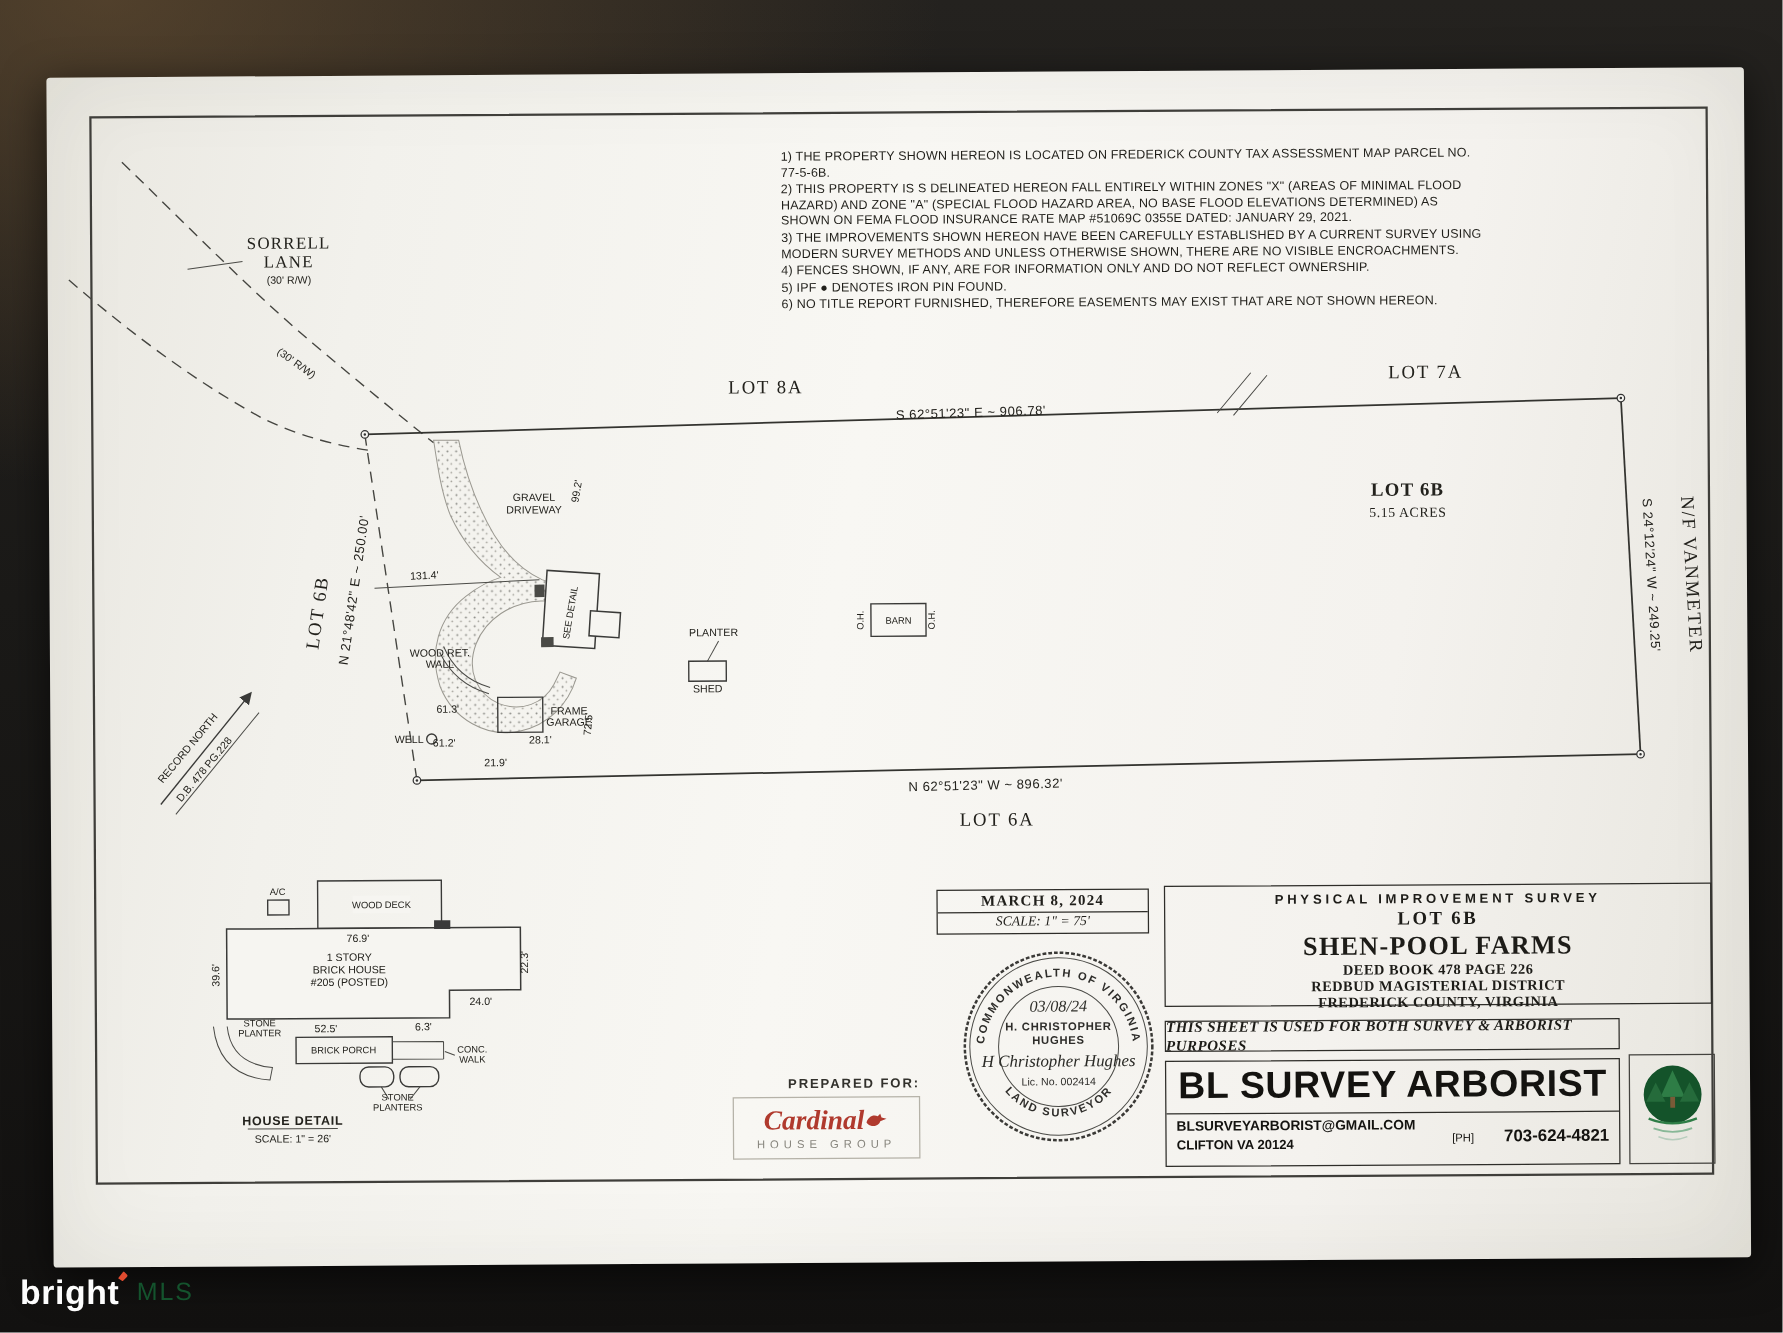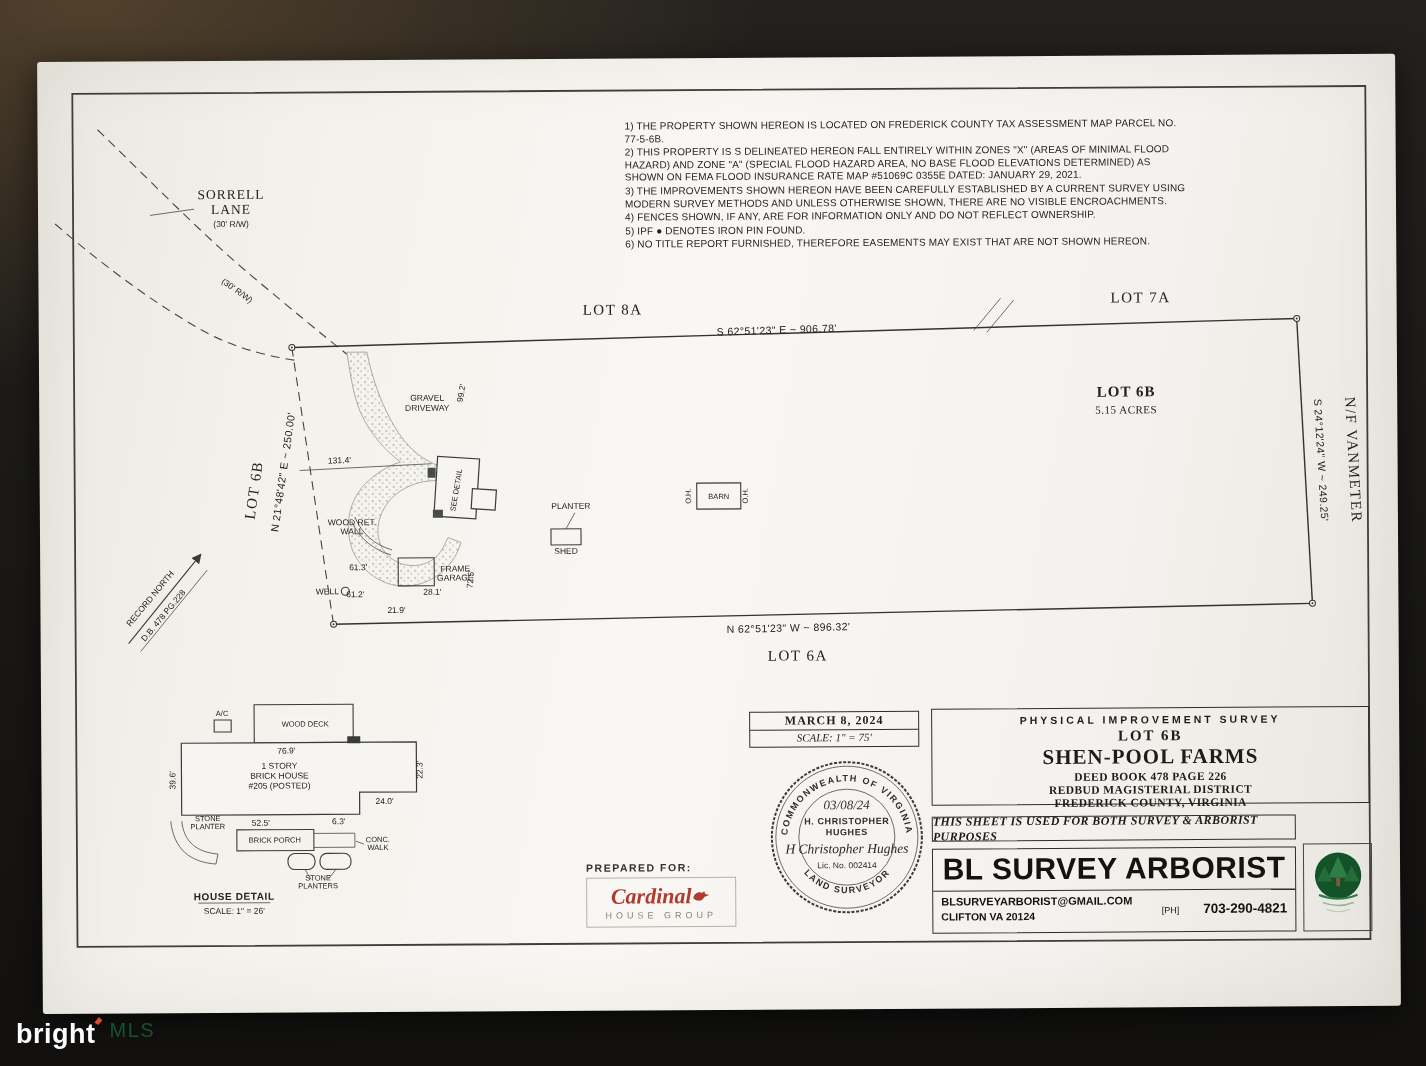--- a/index.html
+++ b/index.html
@@ -57,25 +57,25 @@
   .tb-sm{font:bold 11.5px "Liberation Serif",serif;letter-spacing:.4px;margin-top:1px}
   .sheetnote{left:930px;top:818px;width:364px;height:25px;border:1.6px solid #2e2d29;display:flex;align-items:center;justify-content:center;font:italic bold 12px "Liberation Serif",serif;letter-spacing:.4px;color:#1d1c18;box-sizing:border-box}
   .firmbox{left:930px;top:850px;width:364px;height:85px;border:1.6px solid #2e2d29;color:#141310;box-sizing:border-box}
   .firm-name{font:bold 30px "Liberation Sans",sans-serif;text-align:center;line-height:40px;height:41px;letter-spacing:.5px;border-bottom:1.4px solid #2e2d29}
   .firm-row{display:flex;justify-content:space-between;align-items:center;padding:4px 8px 0 8px}
   .firm-left{font:bold 11px "Liberation Sans",sans-serif;line-height:13px}
   .firm-left .city{font-size:10.5px;margin-top:2px}
   .firm-right{font:bold 13.5px "Liberation Sans",sans-serif;white-space:nowrap}
   .firm-right .ph{font-size:9px;font-weight:normal;margin-right:24px}
   .treebox{left:1301px;top:847px;width:69px;height:88px;border:1.3px solid #44433f;display:flex;align-items:flex-start;justify-content:center;padding-top:6px;box-sizing:border-box}
-  .prepared{left:584px;top:861px;width:150px;text-align:left;font:bold 10.5px "Liberation Sans",sans-serif;letter-spacing:1.5px;color:#32312c}
+  .prepared{left:584px;top:861px;width:150px;text-align:right;font:bold 10.5px "Liberation Sans",sans-serif;letter-spacing:1.5px;color:#32312c}
   .cardbox{left:584px;top:877px;width:150px;height:50px;border:1px solid #b5b2a8;display:flex;flex-direction:column;align-items:center;justify-content:center;box-sizing:border-box}
   .card-brand{font:italic bold 22px "Liberation Serif",serif;color:#b03a2e;line-height:22px;display:flex;align-items:center;gap:0}
   .card-sub{font:9px "Liberation Sans",sans-serif;letter-spacing:4px;color:#87857d;margin-top:3px}
-  .watermark{position:absolute;left:16px;bottom:16px;display:flex;align-items:flex-start;gap:8px}
+  .watermark{position:absolute;left:16px;bottom:16px;display:flex;align-items:center;gap:8px}
   .wm-bright{font:bold 27px "Liberation Sans",sans-serif;color:#fdfdfd;letter-spacing:.5px;position:relative}
   .wm-mark{position:absolute;right:-7px;top:-2px;width:8px;height:8px;background:#e04b2f;clip-path:polygon(0 70%,55% 0,100% 45%,45% 100%)}
   .wm-mls{font:20px "Liberation Sans",sans-serif;color:#14532d;letter-spacing:1.5px;margin-left:6px}
 </style>
 </head>
 <body>
 
 <div class="paper-wrap">
   <div class="paper"></div>
 
@@ -262,21 +262,21 @@
   <div class="abs sheetnote">THIS SHEET IS USED FOR BOTH SURVEY &amp; ARBORIST PURPOSES</div>
 
   <div class="abs firmbox">
     <div class="firm-name">BL SURVEY ARBORIST</div>
     <div class="firm-row">
       <div class="firm-left">
         <div>BLSURVEYARBORIST@GMAIL.COM</div>
         <div class="city">CLIFTON VA   20124</div>
       </div>
       <div class="firm-right">
-        <span class="ph">[PH]</span><span>703-290-4821</span>
+        <span class="ph">[PH]</span><span>703-624-4821</span>
       </div>
     </div>
   </div>
 
   <div class="abs treebox">
     <svg width="54" height="72" viewBox="0 0 56 74">
       <circle cx="28" cy="26" r="24" fill="#14532a"></circle>
       <polygon points="28,6 38,28 18,28" fill="#2e7d46"></polygon>
       <polygon points="14,16 22,32 6,32" fill="#256b3b"></polygon>
       <polygon points="42,16 50,32 34,32" fill="#256b3b"></polygon>

